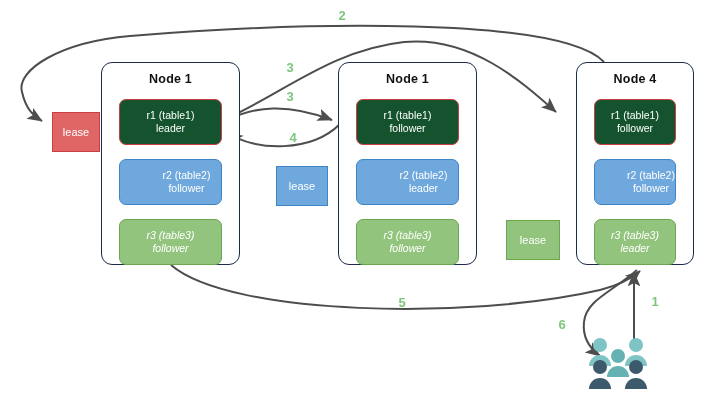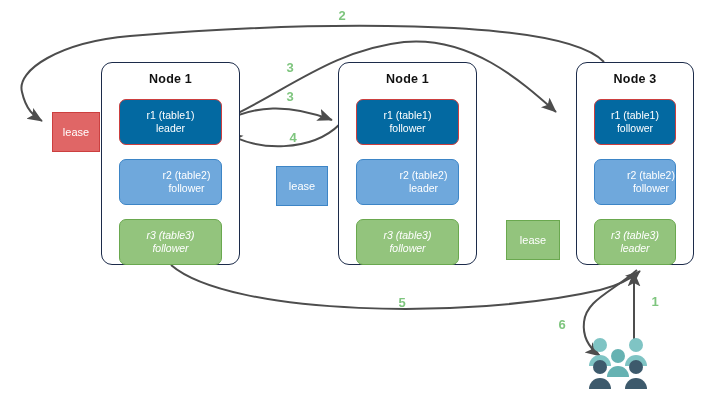--- a/index.html
+++ b/index.html
@@ -10,21 +10,21 @@
 
   .node{position:absolute;box-sizing:border-box;
         border:1.6px solid #1c2b4a;border-radius:11px;background:#fff;}
   .node-title{position:absolute;left:0;right:0;top:9px;text-align:center;
               font-size:12.5px;font-weight:bold;color:#111;letter-spacing:.2px;}
 
   .rep{position:absolute;box-sizing:border-box;left:17px;right:17px;height:46px;
        border-radius:7px;display:flex;flex-direction:column;align-items:center;
        justify-content:center;color:#fff;font-size:10.5px;line-height:13.5px;
        text-align:center;}
-  .rep.red  {background:#0369a1;border:1.6px solid #cc3f3f;}
+  .rep.red  {background:#14532d;border:1.6px solid #cc3f3f;}
   .rep.blue {background:#6fa8dc;border:1.6px solid #3d85c6;padding-left:32px;}
   .rep.green{background:#93c47d;border:1.6px solid #6aa84f;font-style:italic;}
   .r-a{top:36px;} .r-b{top:96px;} .r-c{top:156px;}
 
   .lease{position:absolute;box-sizing:border-box;border-radius:0;
          display:flex;align-items:center;justify-content:center;
          color:#fff;font-size:11px;height:40px;}
   .lease.red  {background:#e06666;border:1.6px solid #cc3f3f;}
   .lease.blue {background:#6fa8dc;border:1.6px solid #3d85c6;}
   .lease.green{background:#93c47d;border:1.6px solid #6aa84f;}
@@ -87,21 +87,21 @@
       <span>r2 (table2)</span>
       <span>leader</span>
     </div>
     <div class="rep green r-c">
       <span>r3 (table3)</span>
       <span>follower</span>
     </div>
   </div>
 
   <div class="node" style="left:576px;top:62px;width:118px;height:203px;">
-    <div class="node-title">Node 3</div>
+    <div class="node-title">Node 4</div>
     <div class="rep red r-a">
       <span>r1 (table1)</span>
       <span>follower</span>
     </div>
     <div class="rep blue r-b">
       <span>r2 (table2)</span>
       <span>follower</span>
     </div>
     <div class="rep green r-c">
       <span>r3 (table3)</span>

